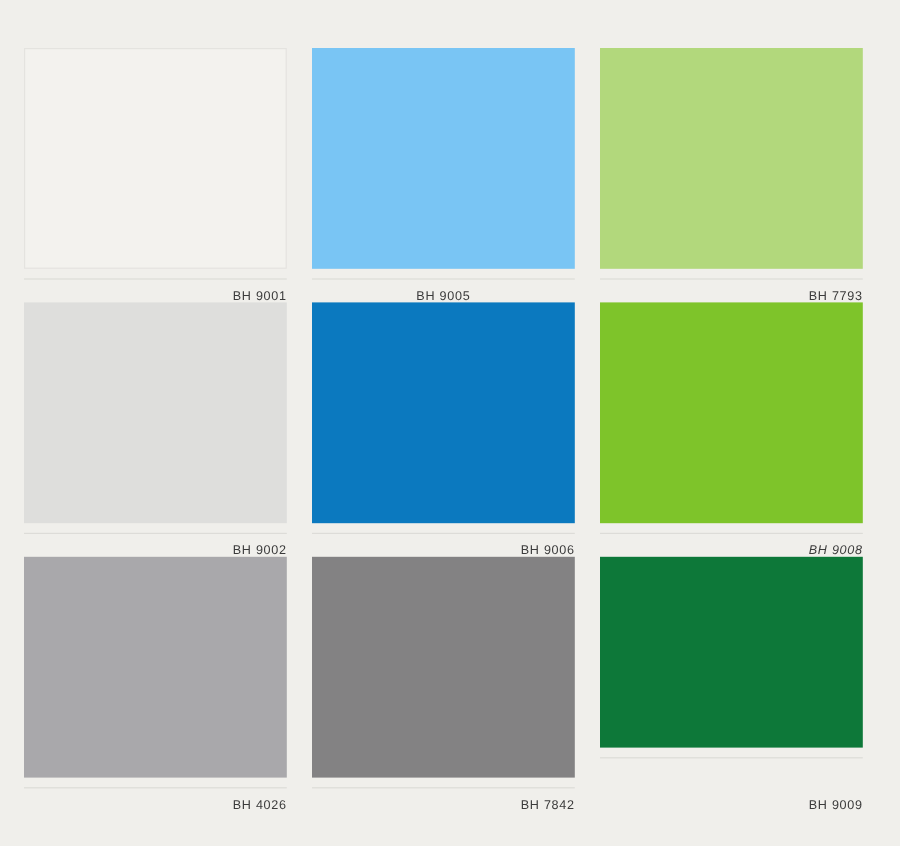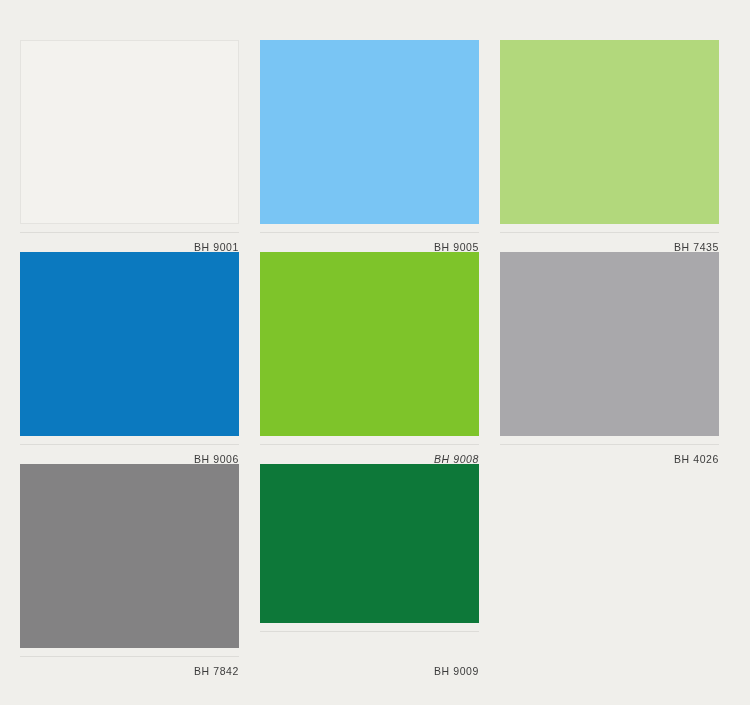--- a/index.html
+++ b/index.html
@@ -75,29 +75,34 @@
 
     <div class="swatch-cell">
       <div class="swatch-chip has-outline" style="background-color: rgb(243, 242, 238);"></div>
       <div class="swatch-rule" style="background: rgb(221, 220, 216);"></div>
       <div class="swatch-label" style="color: rgb(59, 59, 59);">BH 9001</div>
     </div>
 
     <div class="swatch-cell">
       <div class="swatch-chip" style="background-color: rgb(121, 197, 244);"></div>
       <div class="swatch-rule" style="background: rgb(221, 220, 216);"></div>
-      <div class="swatch-label" style="color: rgb(59, 59, 59);">BH 9005</div>
+      <div class="swatch-label" style="color: rgb(59, 59, 59); text-align: center;">BH 9005</div>
     </div>
 
     <div class="swatch-cell">
       <div class="swatch-chip" style="background-color: rgb(178, 216, 124);"></div>
       <div class="swatch-rule" style="background: rgb(221, 220, 216);"></div>
-      <div class="swatch-label" style="color: rgb(59, 59, 59);">BH 7435</div>
+      <div class="swatch-label" style="color: rgb(59, 59, 59);">BH 7793</div>
     </div>
 
+    <div class="swatch-cell">
+      <div class="swatch-chip" style="background-color: rgb(222, 222, 220);"></div>
+      <div class="swatch-rule" style="background: rgb(221, 220, 216);"></div>
+      <div class="swatch-label" style="color: rgb(59, 59, 59);">BH 9002</div>
+    </div>
 
     <div class="swatch-cell">
       <div class="swatch-chip" style="background-color: rgb(11, 121, 191);"></div>
       <div class="swatch-rule" style="background: rgb(221, 220, 216);"></div>
       <div class="swatch-label" style="color: rgb(59, 59, 59);">BH 9006</div>
     </div>
 
     <div class="swatch-cell">
       <div class="swatch-chip" style="background-color: rgb(126, 196, 42);"></div>
       <div class="swatch-rule" style="background: rgb(221, 220, 216);"></div>

